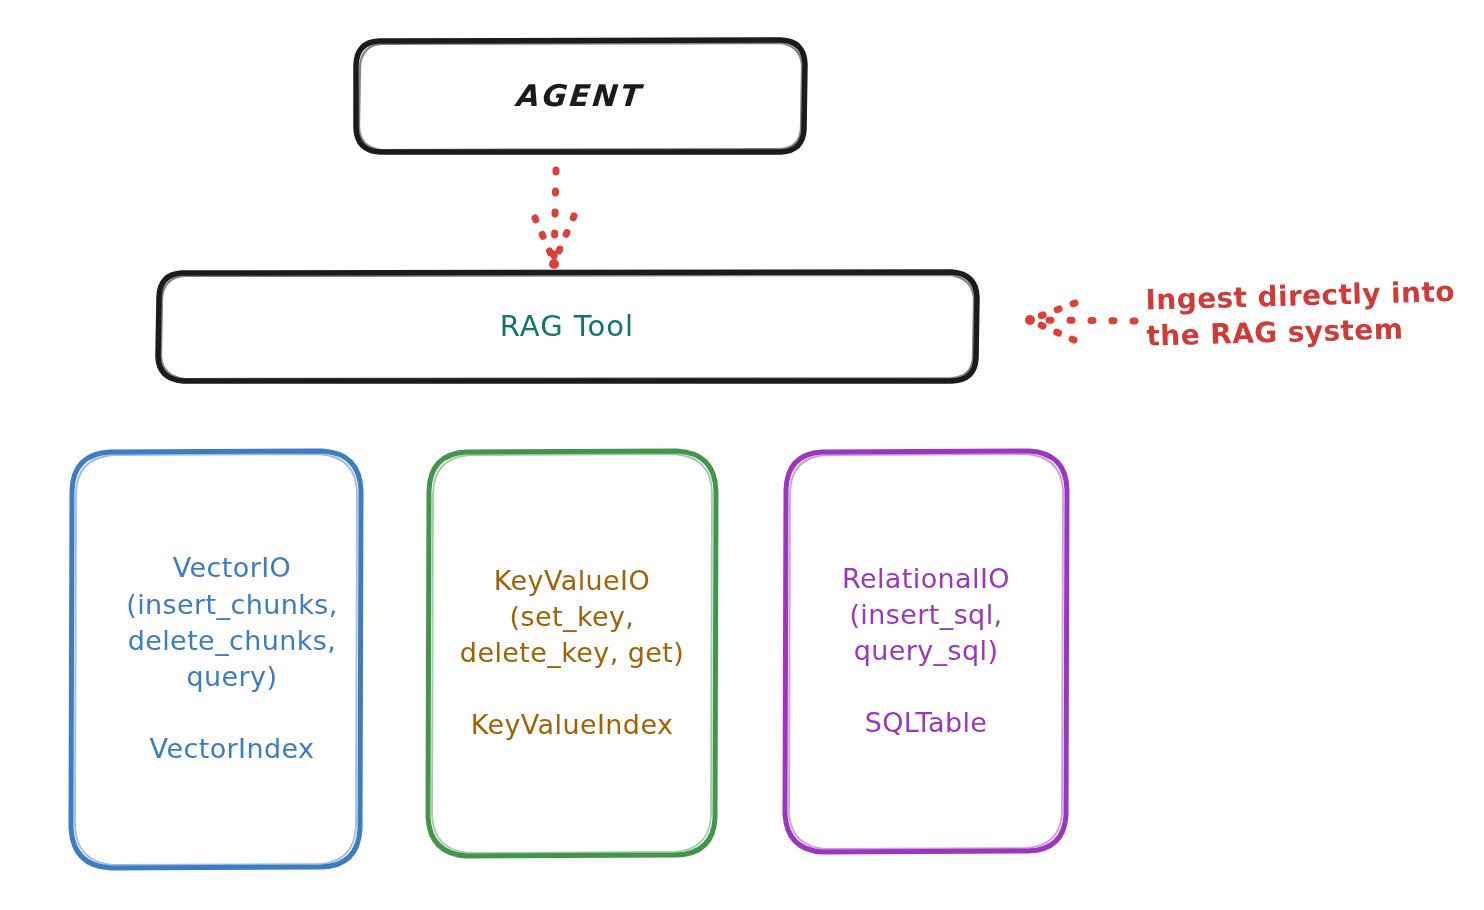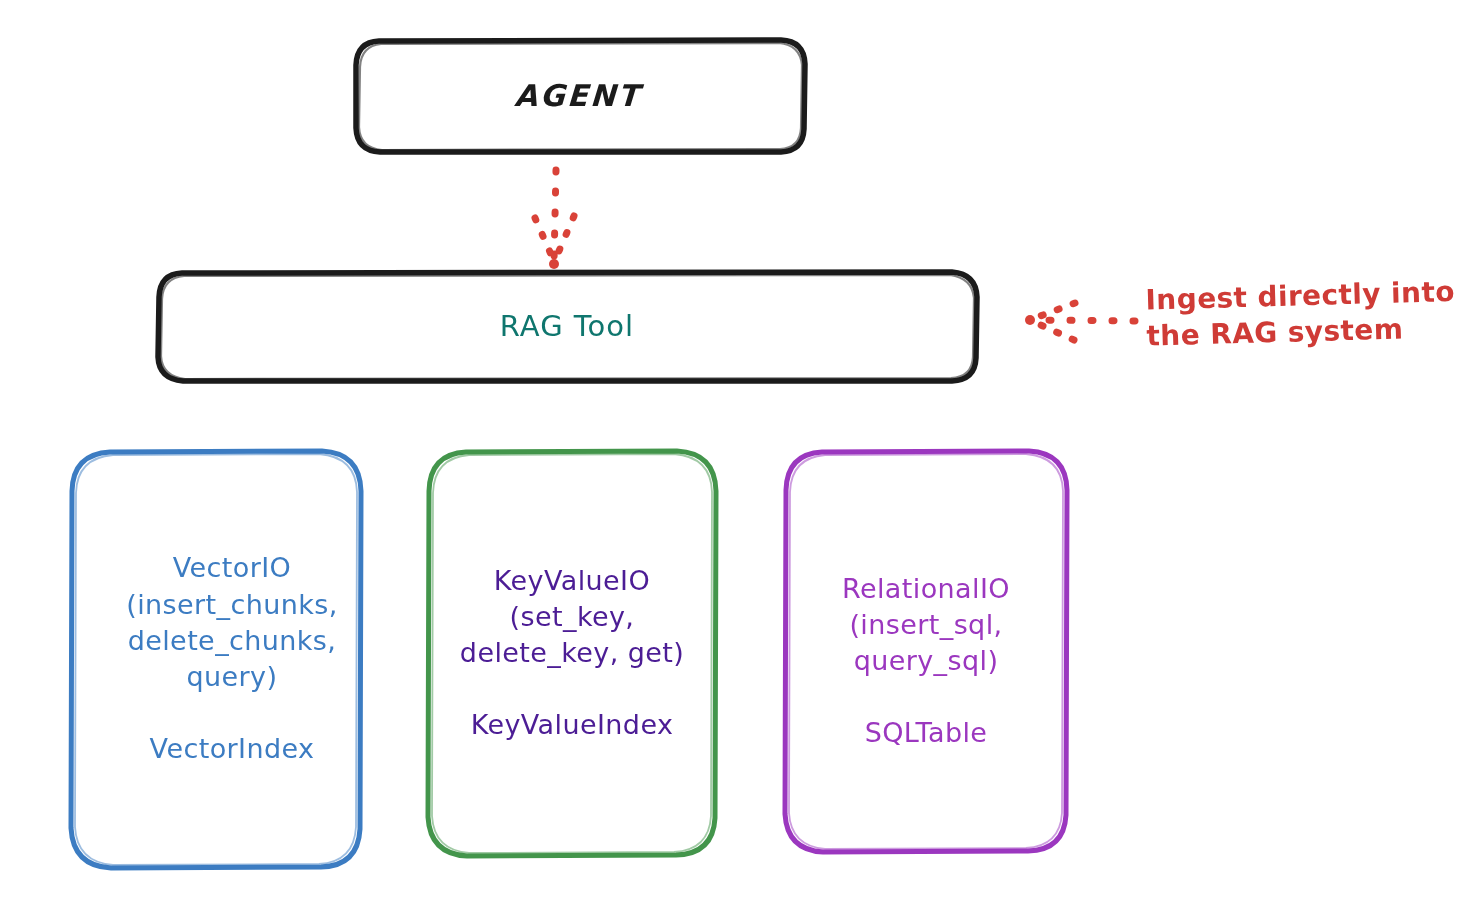--- a/index.html
+++ b/index.html
@@ -74,32 +74,32 @@
     height: 418px;
   }
   #keyvalueio-node {
     left: 428px;
     top: 450px;
     width: 288px;
     height: 406px;
   }
   #relationalio-node {
     left: 785px;
-    top: 460px;
+    top: 450px;
     width: 282px;
     height: 402px;
   }
   .provider .node-label {
     font-size: 27px;
     font-weight: 500;
     letter-spacing: 0.4px;
     line-height: 1.34;
   }
   #vectorio-node .node-label { color: #3c7cc2; }
-  #keyvalueio-node .node-label { color: #4c1d95; }
+  #keyvalueio-node .node-label { color: #a16207; }
   #relationalio-node .node-label { color: #9b37bf; }
 
   
   #ingest-annotation {
     position: absolute;
     left: 1146px;
     top: 278px;
     width: 330px;
     color: #cf3b36;
     font-size: 28px;

